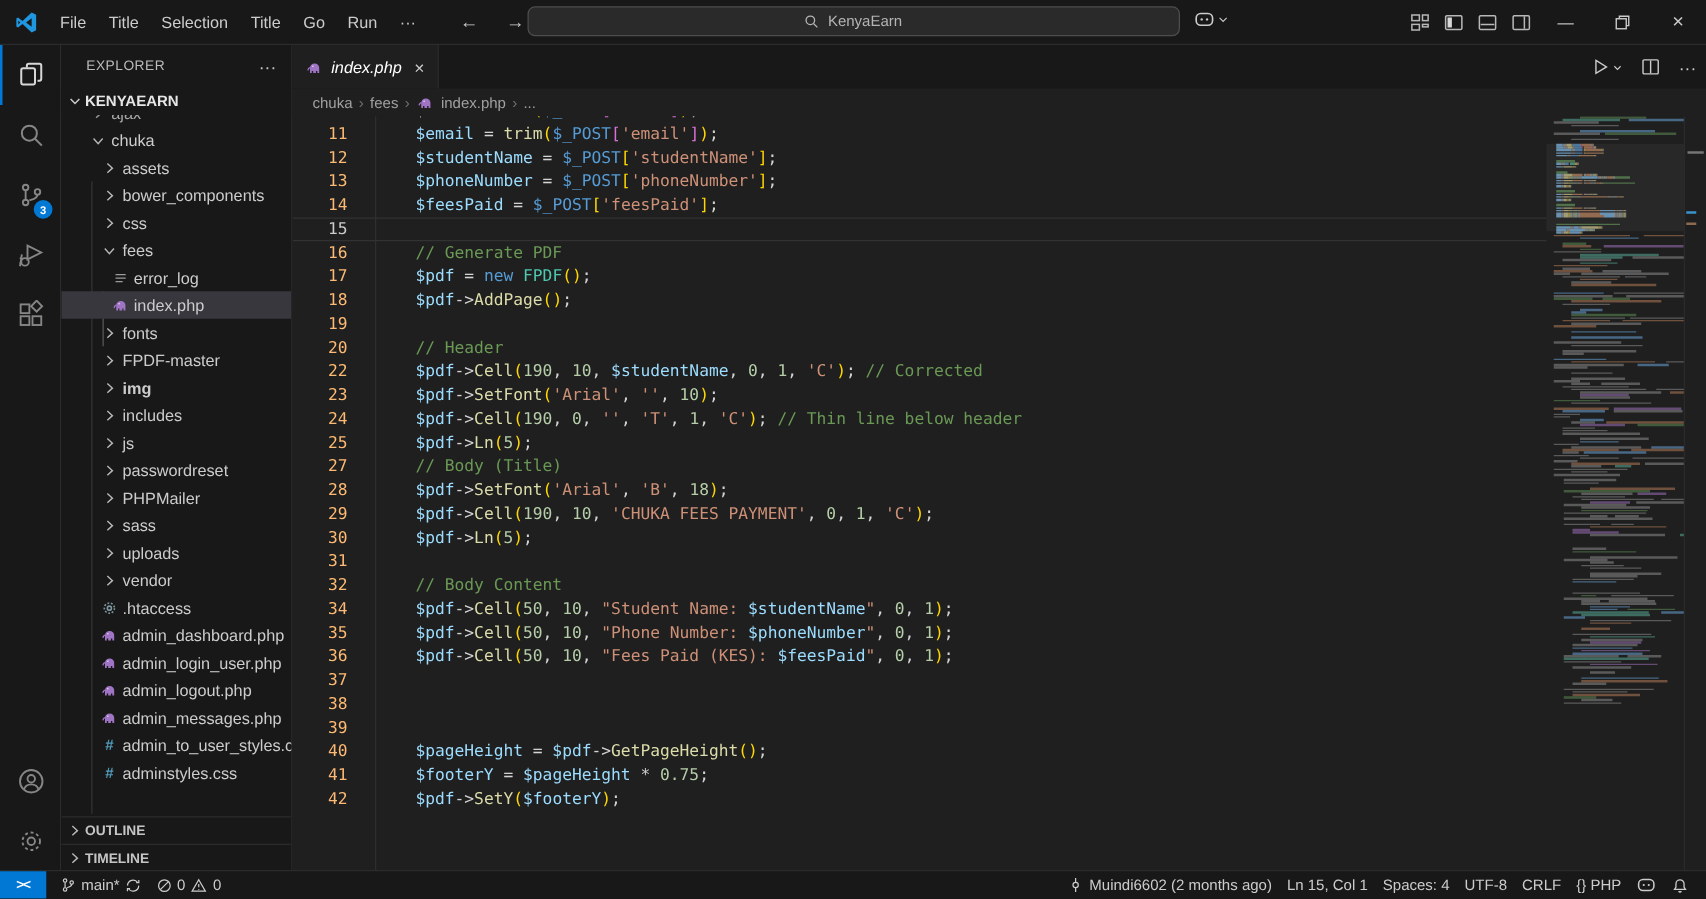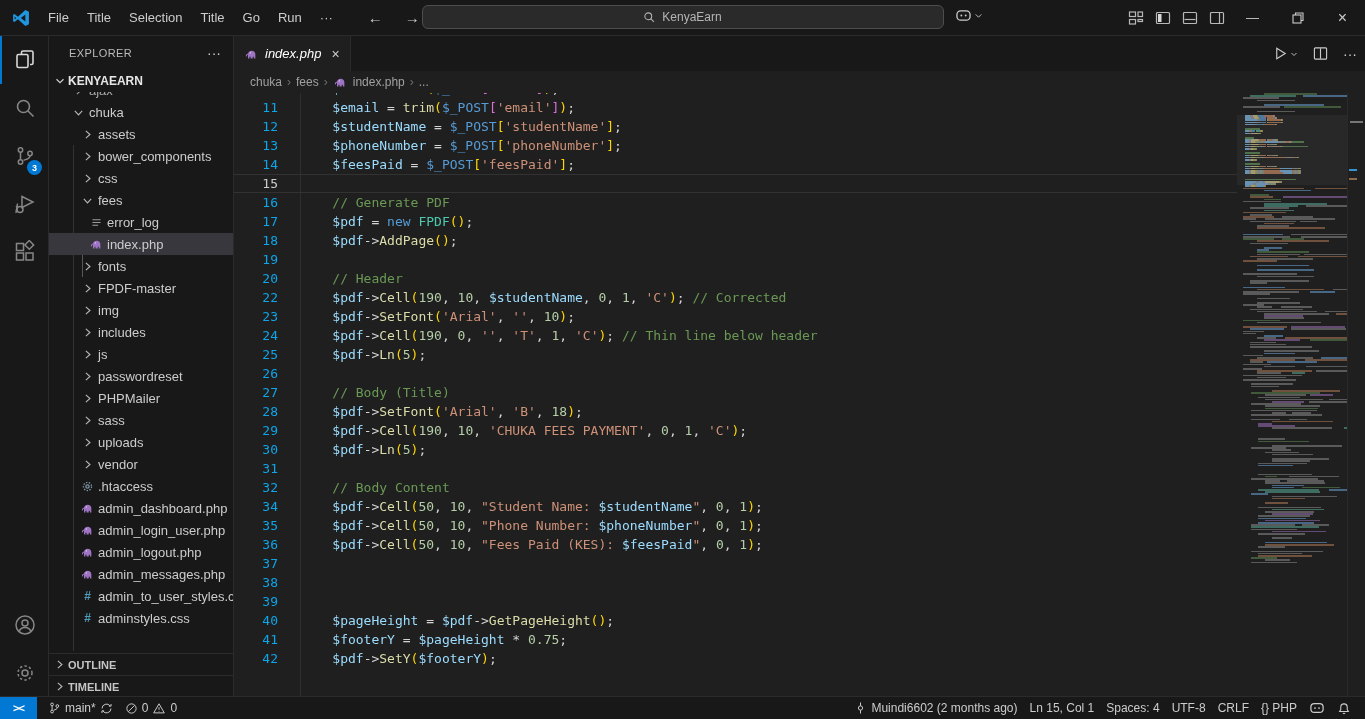--- a/index.html
+++ b/index.html
@@ -53,21 +53,21 @@
   #tab .tab-label{font-style:italic;}
   #tab .tab-close{color:#cccccc;font-size:14px;margin-left:4px;}
   #editor-actions{position:absolute;right:8px;top:0;height:35px;display:flex;align-items:center;gap:15px;color:#cccccc;z-index:5;}
   #breadcrumbs{position:absolute;top:35px;left:0;right:0;height:22px;display:flex;align-items:center;
     padding-left:16px;font-size:12px;color:#a0a0a0;gap:5px;background:#1f1f1f;}
   .bc-sep{color:#6e6e6e;font-size:12px;}
   #editor{position:absolute;top:57px;left:0;right:0;bottom:0;overflow:hidden;
     font-family:"DejaVu Sans Mono",monospace;font-size:13px;}
   #code{position:absolute;top:-14px;left:0;right:128px;}
   .cl{height:19px;line-height:19px;white-space:pre;position:relative;padding-left:67px;box-sizing:border-box;}
-  .cl .gut{position:absolute;left:0;top:0;width:44px;text-align:right;color:#0ea5e9;}
+  .cl .gut{position:absolute;left:0;top:0;width:44px;text-align:right;color:#fdba74;}
   .cl.cur{border-top:1px solid #323232;border-bottom:1px solid #323232;height:19px;line-height:17px;}
   .cl.cur .gut{color:#cccccc;}
   #indent-guide{position:absolute;left:66px;top:0;bottom:0;width:1px;background:#2e2e2e;}
   .pl{color:#d4d4d4}.v{color:#9CDCFE}.g{color:#569CD6}.f{color:#DCDCAA}.s{color:#CE9178}
   .n{color:#B5CEA8}.c{color:#6A9955}.t{color:#4EC9B0}.b1{color:#FFD700}.b2{color:#DA70D6}
   
   #minimap{position:absolute;top:0;right:17px;width:111px;bottom:0;overflow:hidden;}
   .mrow{position:absolute;height:1.5px;left:4px;right:2px;}
   .mblk{position:absolute;height:1.5px;top:0;opacity:.75;}
   #mm-slider{position:absolute;left:0;right:0;top:22px;height:70px;background:rgba(255,255,255,.045);}
@@ -311,21 +311,21 @@
             <span class="tlabel">fonts</span>
           </div>
           <div class="trow" style="padding-left: 30px;">
             <span class="tslot">
               <svg width="13" height="13" viewBox="0 0 16 16" fill="none" stroke="#b8b8b8" stroke-width="1.4">
                 <path d="m6 3.5 5 4.5-5 4.5"></path>
               </svg>
             </span>
             <span class="tlabel">FPDF-master</span>
           </div>
-          <div class="trow" style="padding-left: 30px;">
+          <div class="trow" style="padding-left: 30px; font-weight: bold;">
             <span class="tslot">
               <svg width="13" height="13" viewBox="0 0 16 16" fill="none" stroke="#b8b8b8" stroke-width="1.4">
                 <path d="m6 3.5 5 4.5-5 4.5"></path>
               </svg>
             </span>
             <span class="tlabel">img</span>
           </div>
           <div class="trow" style="padding-left: 30px;">
             <span class="tslot">
               <svg width="13" height="13" viewBox="0 0 16 16" fill="none" stroke="#b8b8b8" stroke-width="1.4">
@@ -536,21 +536,20 @@
             <div class="cl cur"><span class="gut">15</span></div>
             <div class="cl"><span class="gut">16</span><span class="pl">    </span><span class="c">// Generate PDF</span></div>
             <div class="cl"><span class="gut">17</span><span class="pl">    </span><span class="v">$pdf</span><span class="pl"> = </span><span class="g">new</span><span class="pl"> </span><span class="t">FPDF</span><span class="b1">()</span><span class="pl">;</span></div>
             <div class="cl"><span class="gut">18</span><span class="pl">    </span><span class="v">$pdf</span><span class="pl">-&gt;</span><span class="f">AddPage</span><span class="b1">()</span><span class="pl">;</span></div>
             <div class="cl"><span class="gut">19</span></div>
             <div class="cl"><span class="gut">20</span><span class="pl">    </span><span class="c">// Header</span></div>
             <div class="cl"><span class="gut">22</span><span class="pl">    </span><span class="v">$pdf</span><span class="pl">-&gt;</span><span class="f">Cell</span><span class="b1">(</span><span class="n">190</span><span class="pl">, </span><span class="n">10</span><span class="pl">, </span><span class="v">$studentName</span><span class="pl">, </span><span class="n">0</span><span class="pl">, </span><span class="n">1</span><span class="pl">, </span><span class="s">'C'</span><span class="b1">)</span><span class="pl">; </span><span class="c">// Corrected</span></div>
             <div class="cl"><span class="gut">23</span><span class="pl">    </span><span class="v">$pdf</span><span class="pl">-&gt;</span><span class="f">SetFont</span><span class="b1">(</span><span class="s">'Arial'</span><span class="pl">, </span><span class="s">''</span><span class="pl">, </span><span class="n">10</span><span class="b1">)</span><span class="pl">;</span></div>
             <div class="cl"><span class="gut">24</span><span class="pl">    </span><span class="v">$pdf</span><span class="pl">-&gt;</span><span class="f">Cell</span><span class="b1">(</span><span class="n">190</span><span class="pl">, </span><span class="n">0</span><span class="pl">, </span><span class="s">''</span><span class="pl">, </span><span class="s">'T'</span><span class="pl">, </span><span class="n">1</span><span class="pl">, </span><span class="s">'C'</span><span class="b1">)</span><span class="pl">; </span><span class="c">// Thin line below header</span></div>
             <div class="cl"><span class="gut">25</span><span class="pl">    </span><span class="v">$pdf</span><span class="pl">-&gt;</span><span class="f">Ln</span><span class="b1">(</span><span class="n">5</span><span class="b1">)</span><span class="pl">;</span></div>
-            <div class="cl"><span class="gut">26</span></div>
             <div class="cl"><span class="gut">27</span><span class="pl">    </span><span class="c">// Body (Title)</span></div>
             <div class="cl"><span class="gut">28</span><span class="pl">    </span><span class="v">$pdf</span><span class="pl">-&gt;</span><span class="f">SetFont</span><span class="b1">(</span><span class="s">'Arial'</span><span class="pl">, </span><span class="s">'B'</span><span class="pl">, </span><span class="n">18</span><span class="b1">)</span><span class="pl">;</span></div>
             <div class="cl"><span class="gut">29</span><span class="pl">    </span><span class="v">$pdf</span><span class="pl">-&gt;</span><span class="f">Cell</span><span class="b1">(</span><span class="n">190</span><span class="pl">, </span><span class="n">10</span><span class="pl">, </span><span class="s">'CHUKA FEES PAYMENT'</span><span class="pl">, </span><span class="n">0</span><span class="pl">, </span><span class="n">1</span><span class="pl">, </span><span class="s">'C'</span><span class="b1">)</span><span class="pl">;</span></div>
             <div class="cl"><span class="gut">30</span><span class="pl">    </span><span class="v">$pdf</span><span class="pl">-&gt;</span><span class="f">Ln</span><span class="b1">(</span><span class="n">5</span><span class="b1">)</span><span class="pl">;</span></div>
             <div class="cl"><span class="gut">31</span></div>
             <div class="cl"><span class="gut">32</span><span class="pl">    </span><span class="c">// Body Content</span></div>
             <div class="cl"><span class="gut">34</span><span class="pl">    </span><span class="v">$pdf</span><span class="pl">-&gt;</span><span class="f">Cell</span><span class="b1">(</span><span class="n">50</span><span class="pl">, </span><span class="n">10</span><span class="pl">, </span><span class="s">"Student Name: </span><span class="v">$studentName</span><span class="s">"</span><span class="pl">, </span><span class="n">0</span><span class="pl">, </span><span class="n">1</span><span class="b1">)</span><span class="pl">;</span></div>
             <div class="cl"><span class="gut">35</span><span class="pl">    </span><span class="v">$pdf</span><span class="pl">-&gt;</span><span class="f">Cell</span><span class="b1">(</span><span class="n">50</span><span class="pl">, </span><span class="n">10</span><span class="pl">, </span><span class="s">"Phone Number: </span><span class="v">$phoneNumber</span><span class="s">"</span><span class="pl">, </span><span class="n">0</span><span class="pl">, </span><span class="n">1</span><span class="b1">)</span><span class="pl">;</span></div>
             <div class="cl"><span class="gut">36</span><span class="pl">    </span><span class="v">$pdf</span><span class="pl">-&gt;</span><span class="f">Cell</span><span class="b1">(</span><span class="n">50</span><span class="pl">, </span><span class="n">10</span><span class="pl">, </span><span class="s">"Fees Paid (KES): </span><span class="v">$feesPaid</span><span class="s">"</span><span class="pl">, </span><span class="n">0</span><span class="pl">, </span><span class="n">1</span><span class="b1">)</span><span class="pl">;</span></div>
             <div class="cl"><span class="gut">37</span></div>

